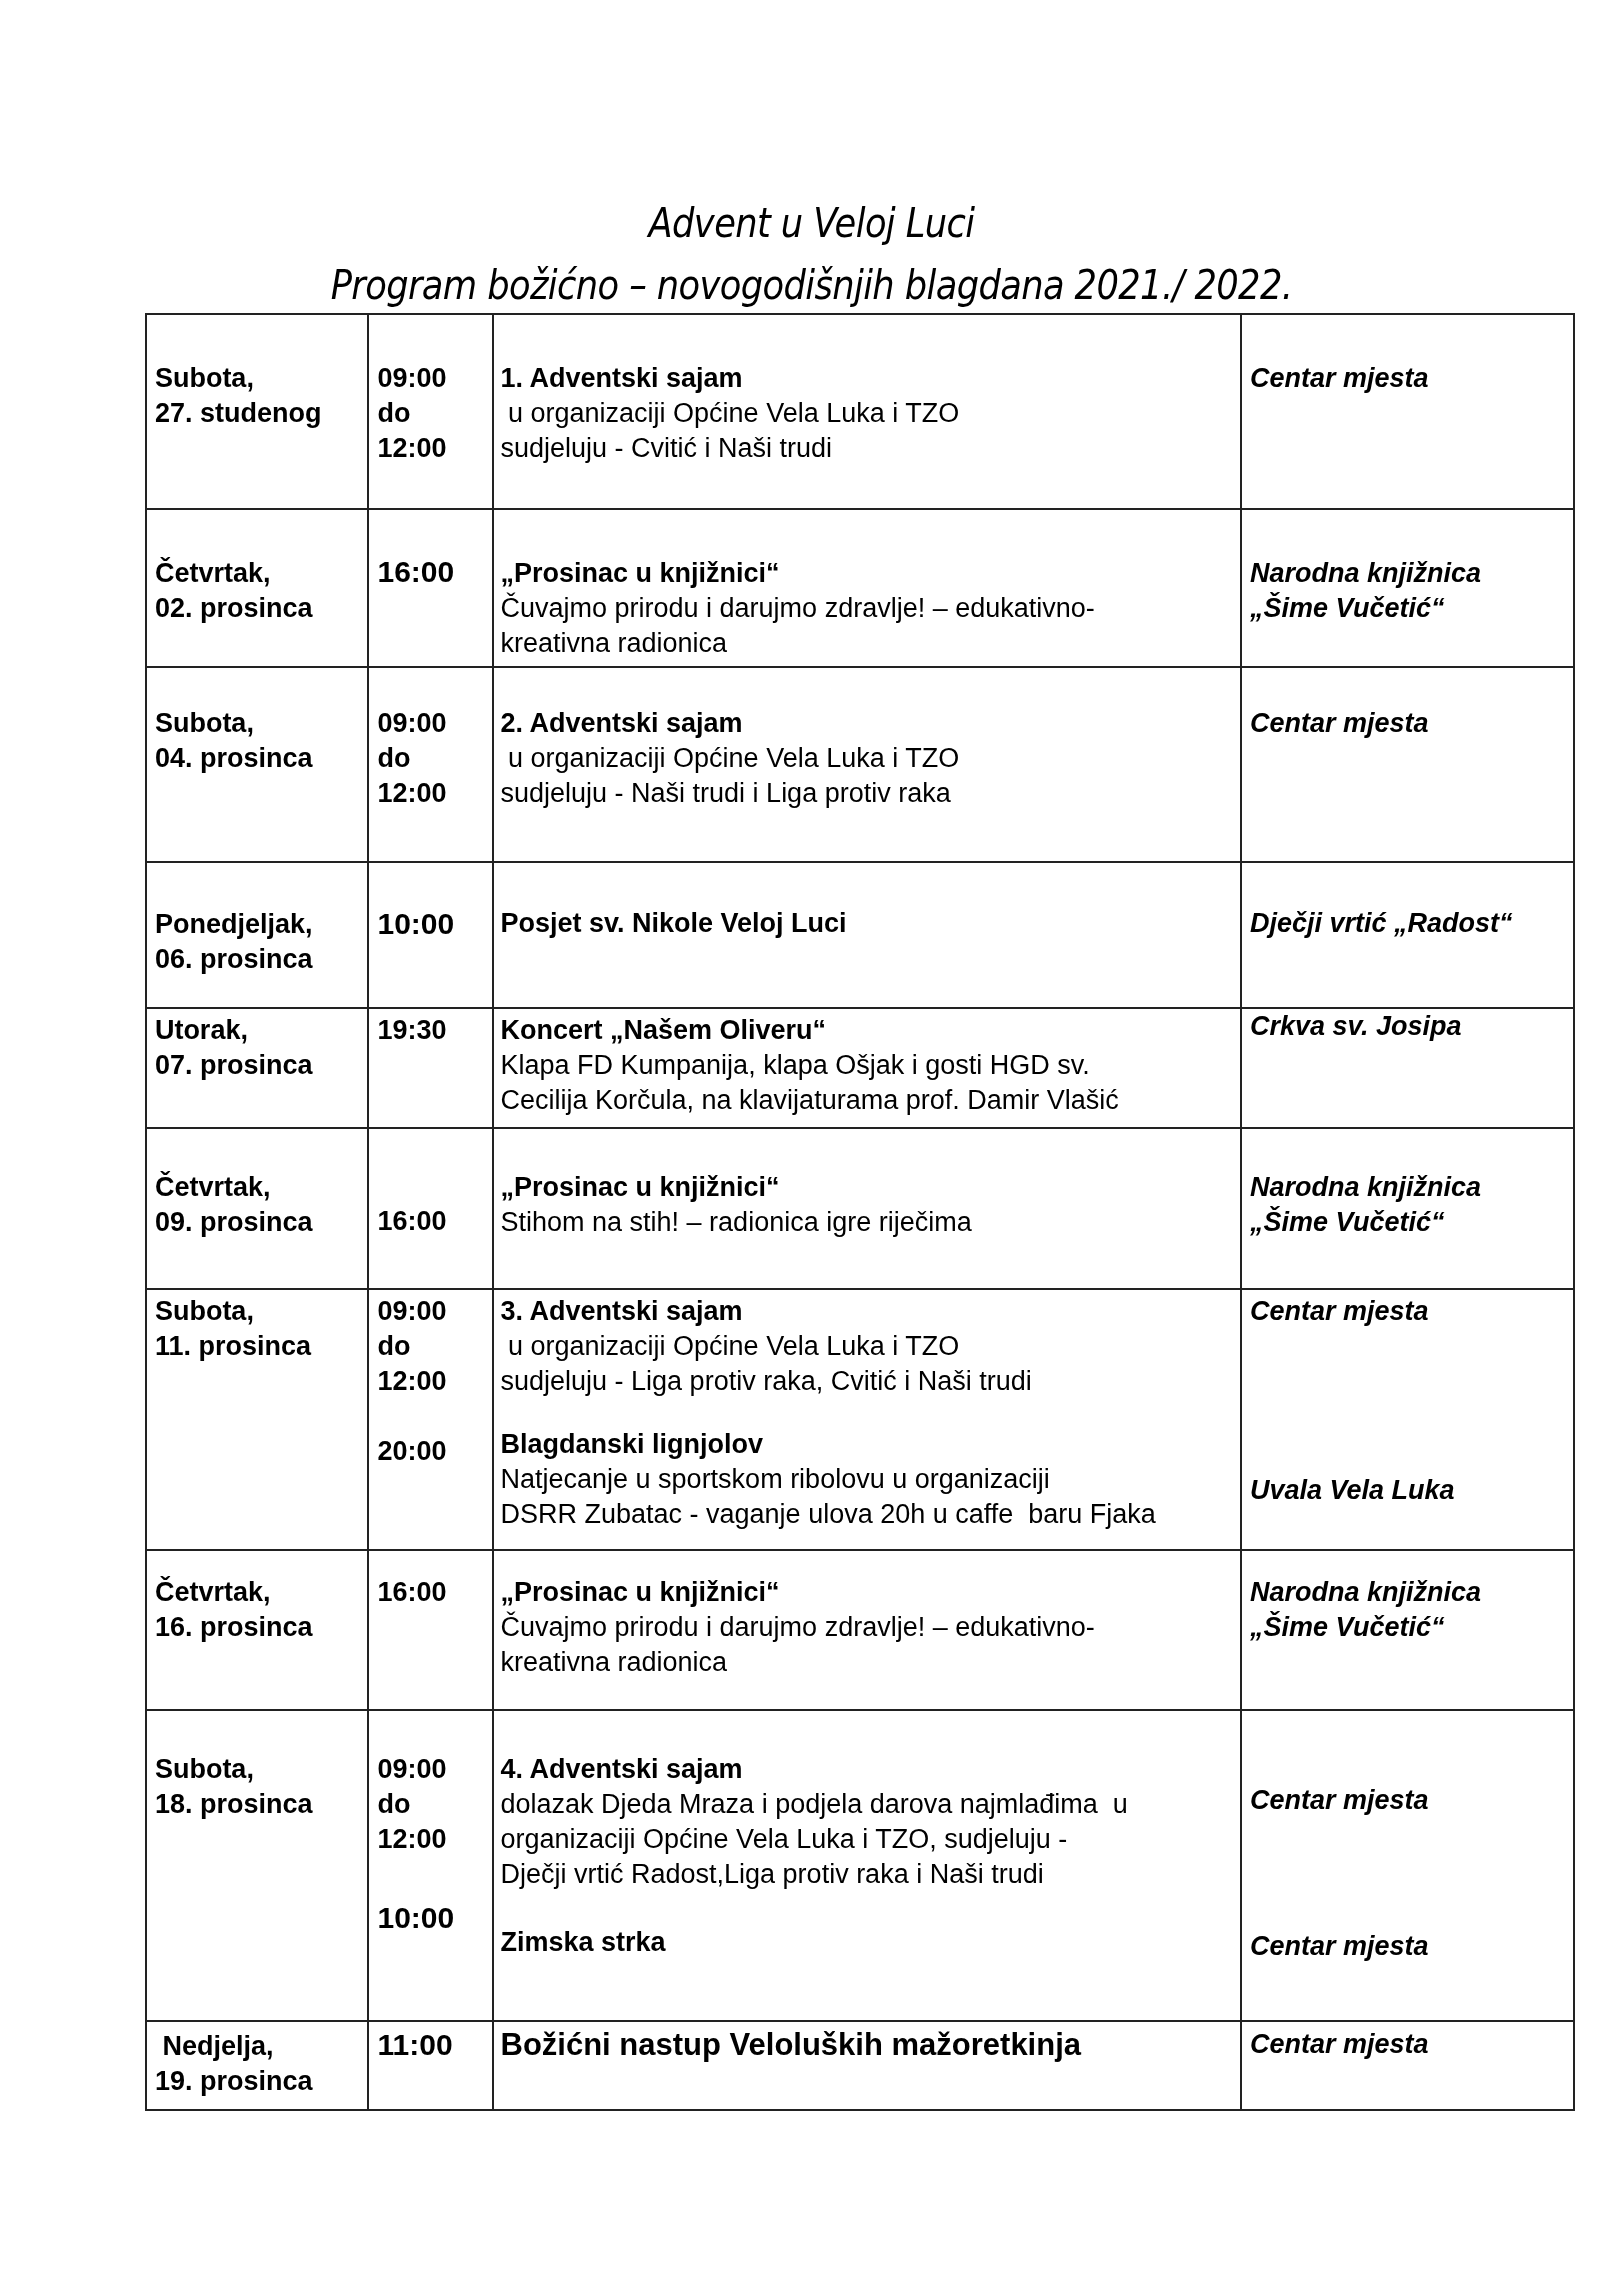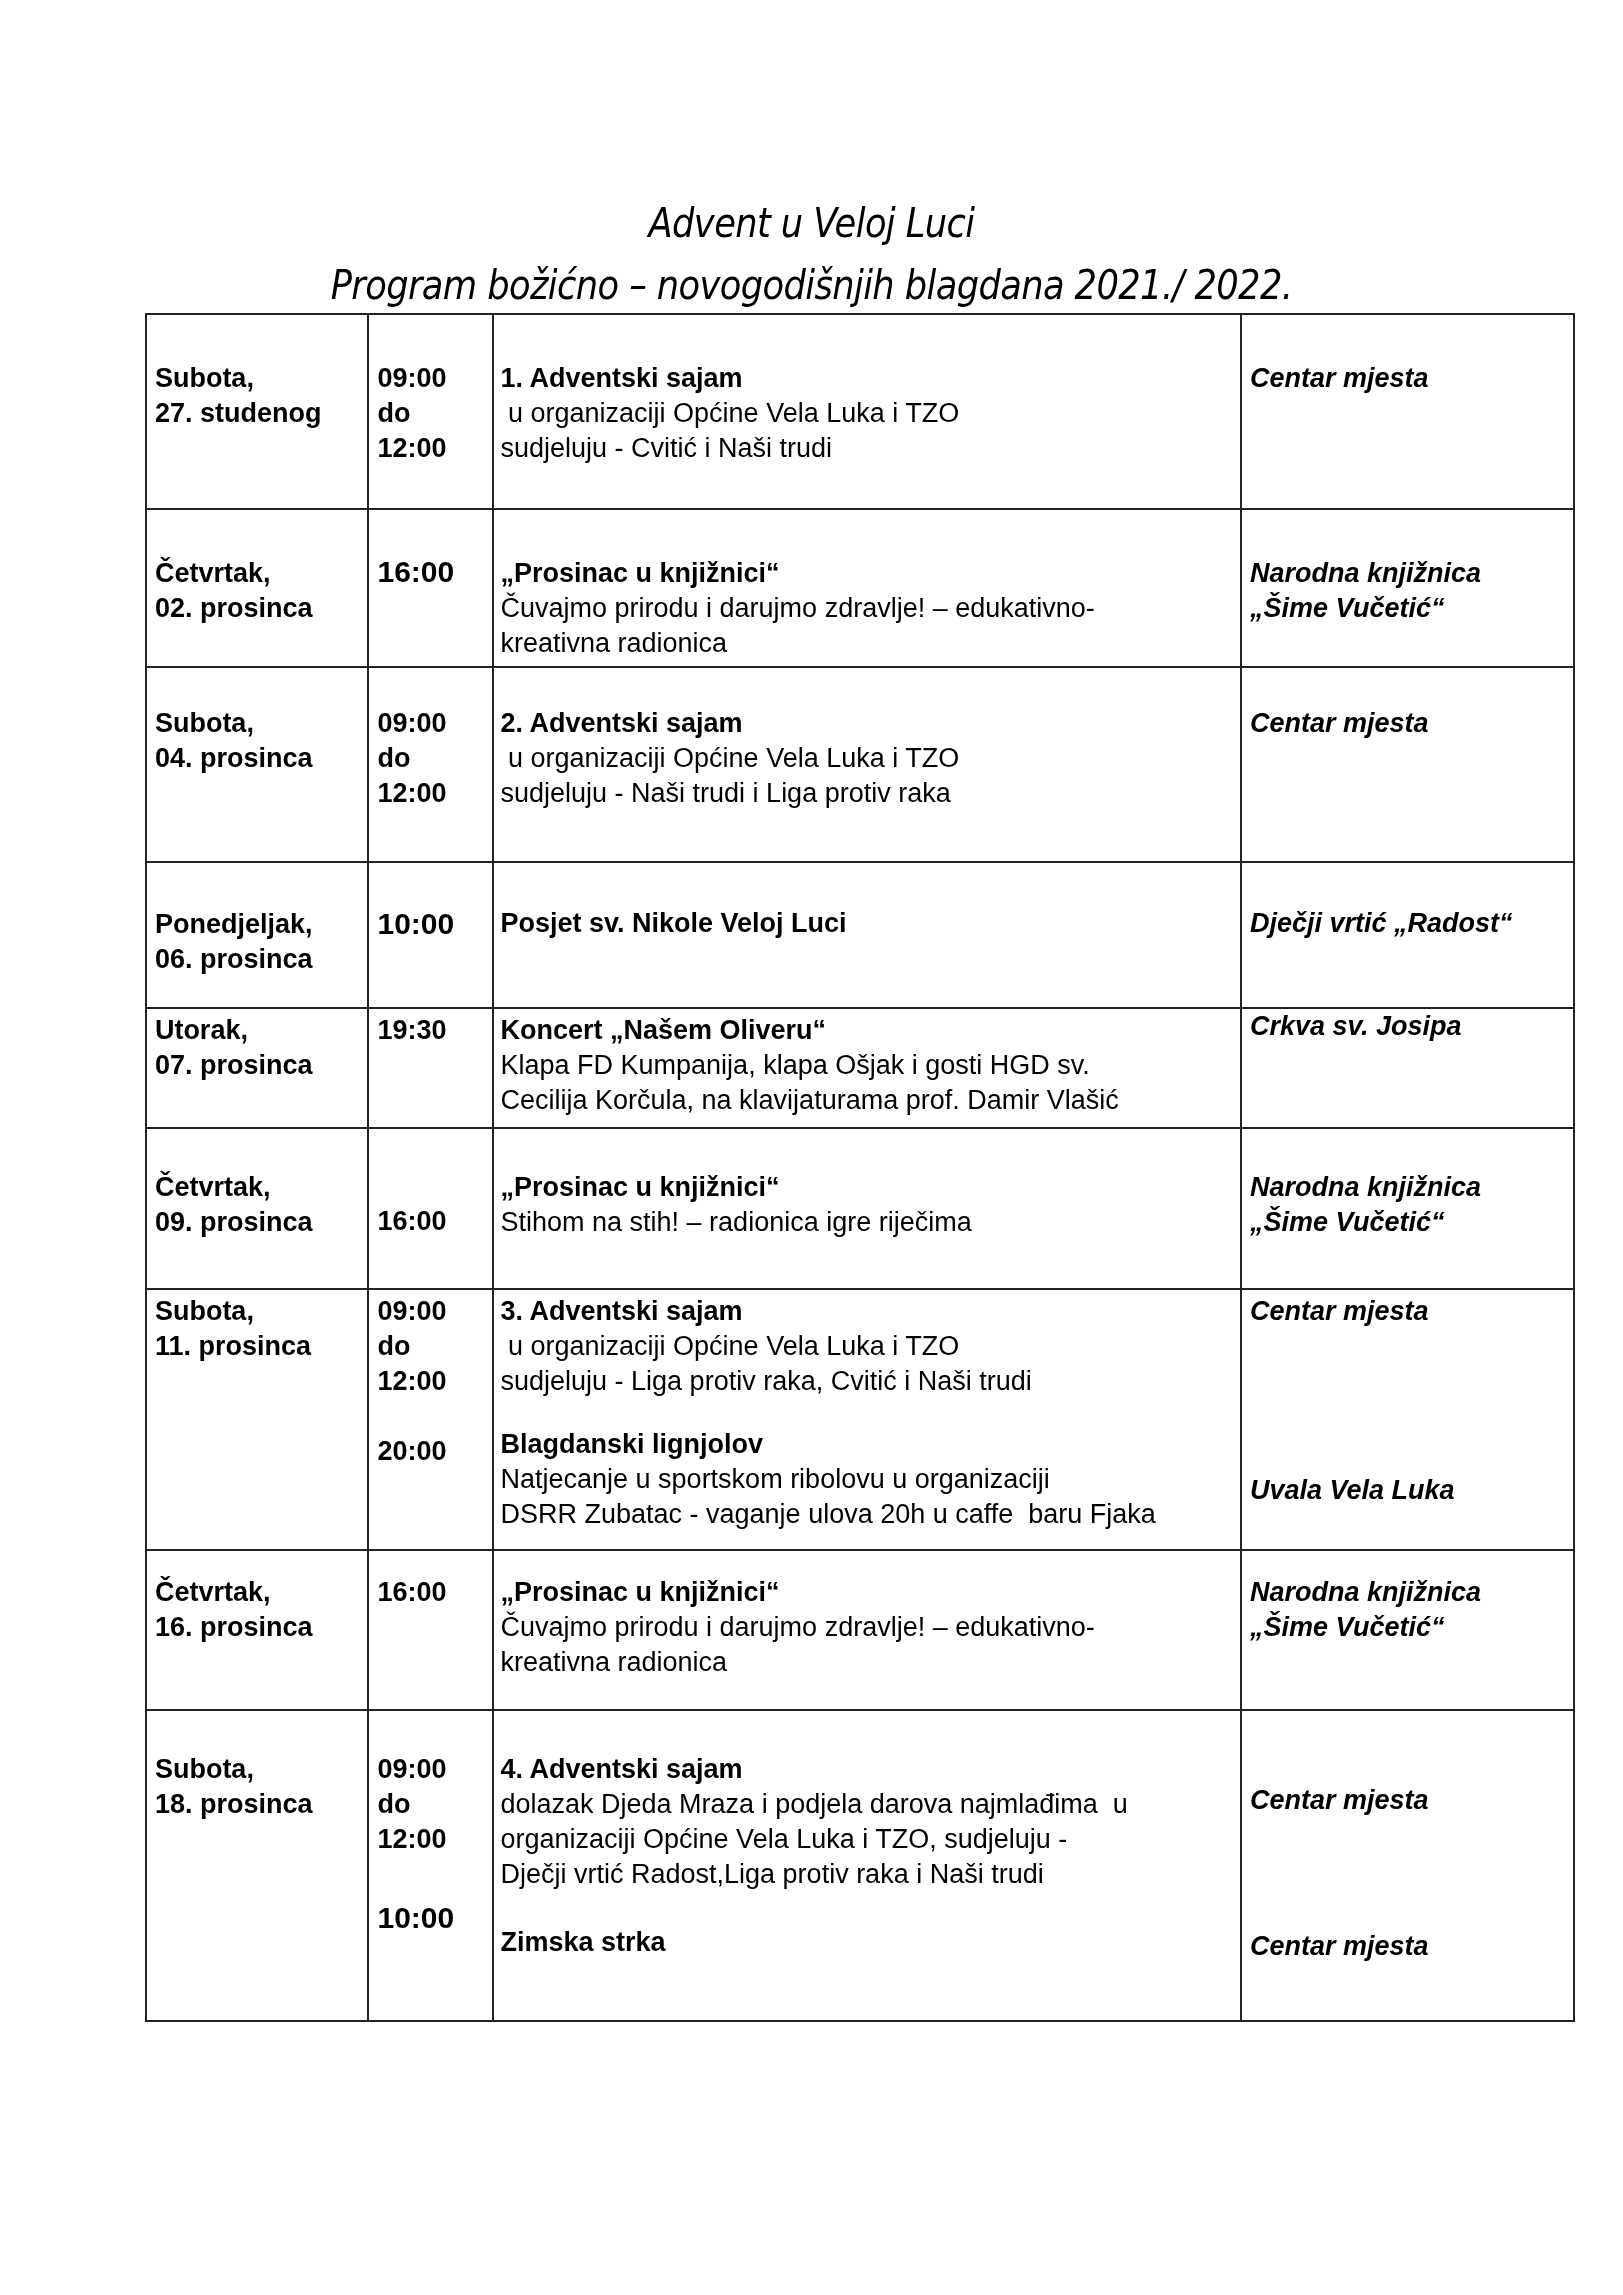--- a/index.html
+++ b/index.html
@@ -298,15 +298,38 @@
       </td>
       <td class="loc-cell">
         <div style="padding-top:72px">
           <span class="line">Centar mjesta</span>
           <span class="line" style="height:111px"></span>
           <span class="line">Centar mjesta</span>
         </div>
       </td>
     </tr>
 
+    <tr style="height:89px">
+      <td class="date-cell">
+        <div style="padding-top:6.5px" class="b">
+          <span class="line"> Nedjelja,</span>
+          <span class="line">19. prosinca</span>
+        </div>
+      </td>
+      <td class="time-cell">
+        <div style="padding-top:5.2px">
+          <span class="line big">11:00</span>
+        </div>
+      </td>
+      <td class="event-cell">
+        <div style="padding-top:5.2px">
+          <span class="line b bigger">Božićni nastup Veloluških mažoretkinja</span>
+        </div>
+      </td>
+      <td class="loc-cell">
+        <div style="padding-top:5.2px">
+          <span class="line">Centar mjesta</span>
+        </div>
+      </td>
+    </tr>
   </tbody>
 </table>
 
 
 </body></html>

